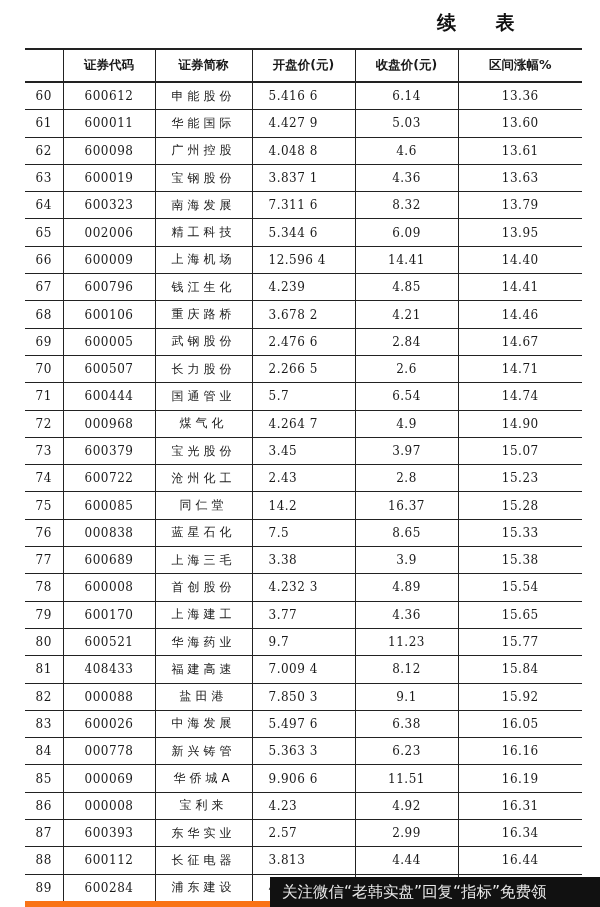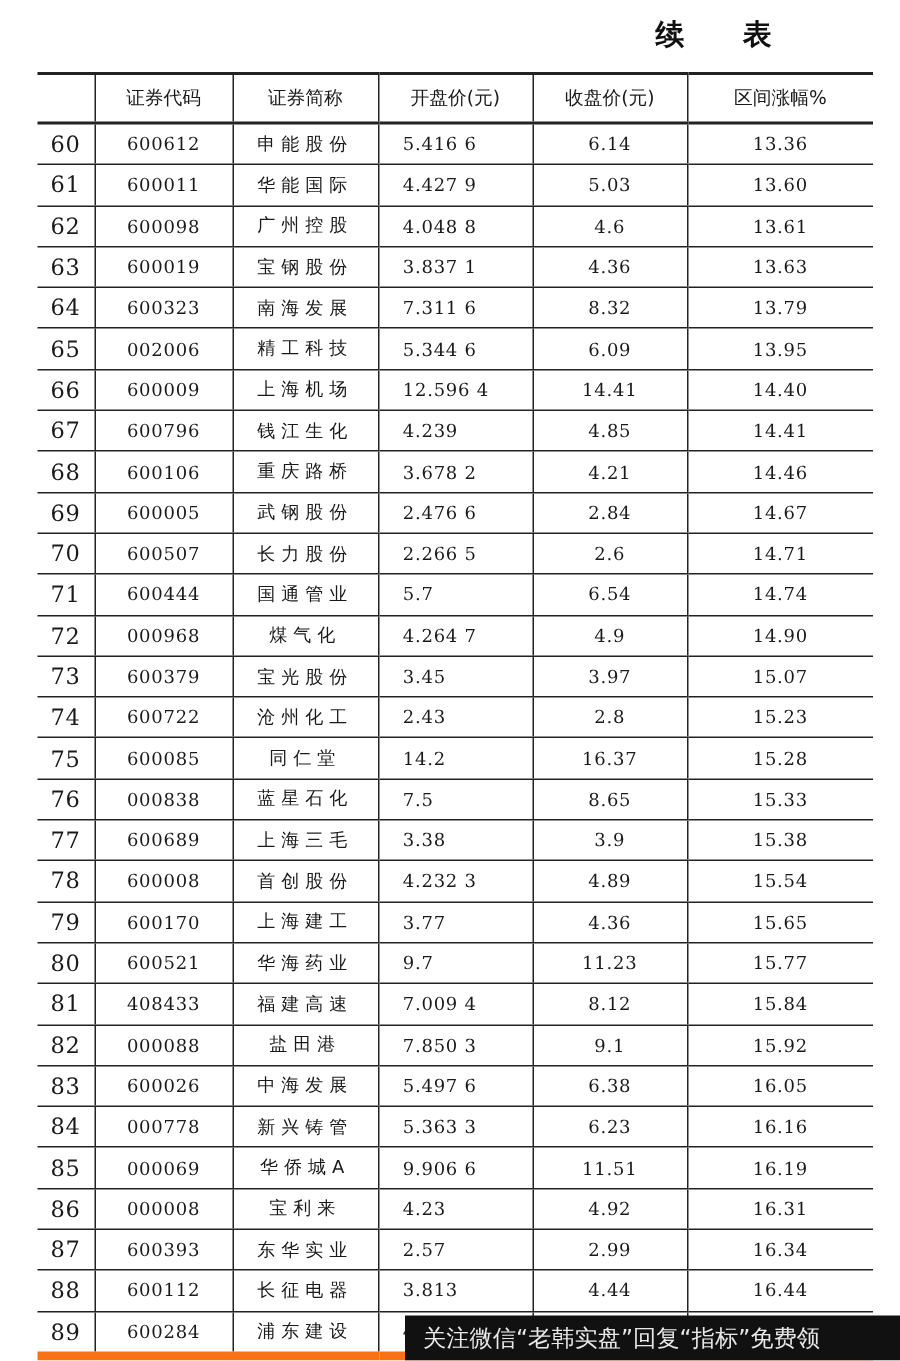--- a/index.html
+++ b/index.html
@@ -7,23 +7,23 @@
          font-family: "DejaVu Serif", serif; color:#1a1a1a; }
   .title { position:absolute; left:437px; top:10px; font-size:19px; font-weight:bold;
            letter-spacing:14px; font-family:Liberation Mono, monospace; color:#111; }
   table { position:absolute; left:25px; top:48px; border-collapse:collapse; table-layout:fixed; }
   col.c0 { width:38px; } col.c1 { width:92px; } col.c2 { width:97px; }
   col.c3 { width:103px; } col.c4 { width:103px; } col.c5 { width:124px; }
   th, td { height:26.3px; padding:0; text-align:center; vertical-align:middle;
            border-bottom:1.4px solid #222; border-left:1.4px solid #222; white-space:nowrap; }
   th:first-child, td:first-child { border-left:none; }
   thead th { height:31px; border-top:2px solid #222; border-bottom:2px solid #222;
-             font-family:"DejaVu Sans", sans-serif; font-weight:normal; font-size:12.5px; }
+             font-family:"DejaVu Sans", sans-serif; font-weight:bold; font-size:12.5px; }
   td { font-size:12px; letter-spacing:0.5px; }
-  td.idx { font-size:15px; }
+  td.idx { font-size:12px; }
   td.name { font-family:"DejaVu Sans", sans-serif; letter-spacing:4px; font-size:12px; }
   td.open { text-align:left; padding-left:16px; }
   tbody tr:last-child td { border-bottom:6px solid #f97316; }
   .watermark { position:absolute; left:270px; top:877px; width:330px; height:30px;
                background:#111; color:#e8e8e8; font-family:"DejaVu Sans", sans-serif;
                font-size:15.5px; line-height:30px; padding-left:12px; box-sizing:border-box;
                white-space:nowrap; overflow:hidden; }
 </style>
 </head>
 <body>

